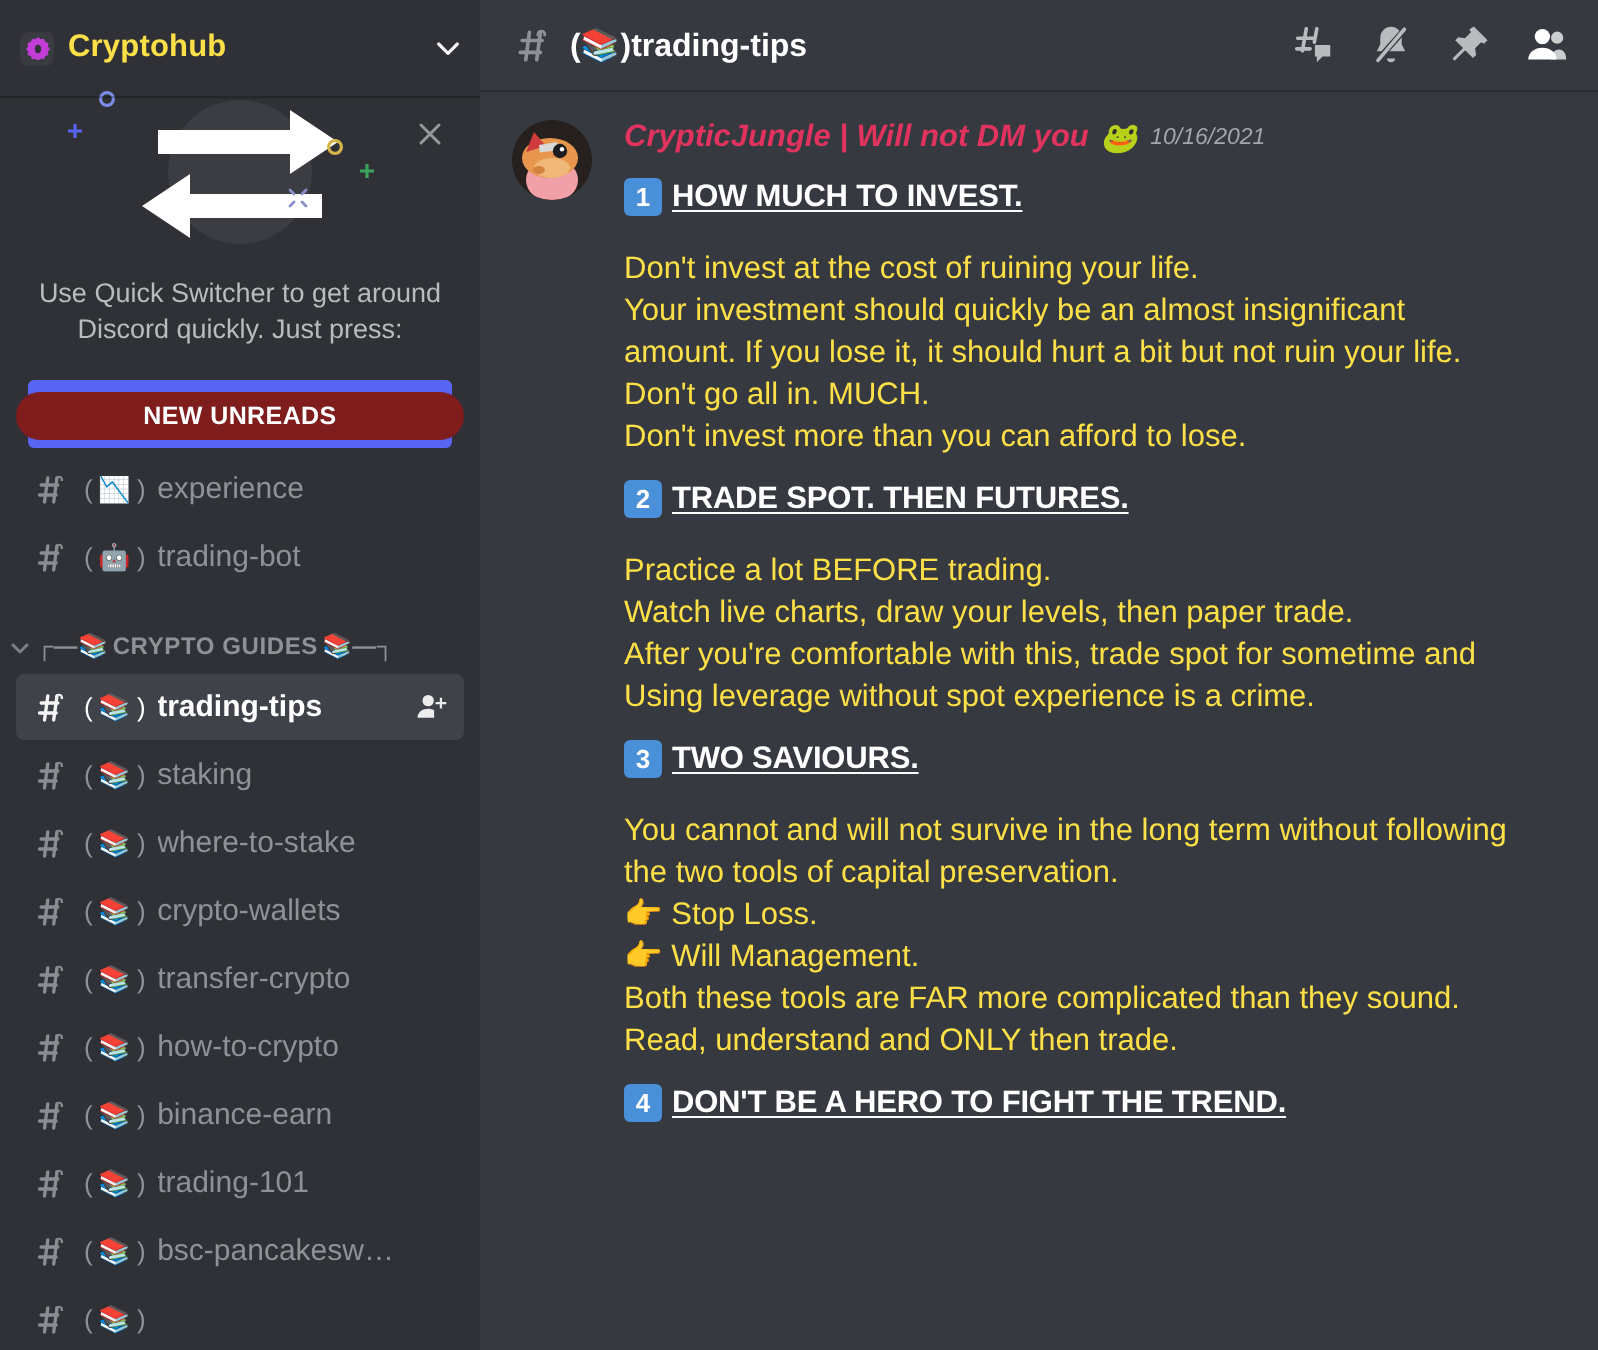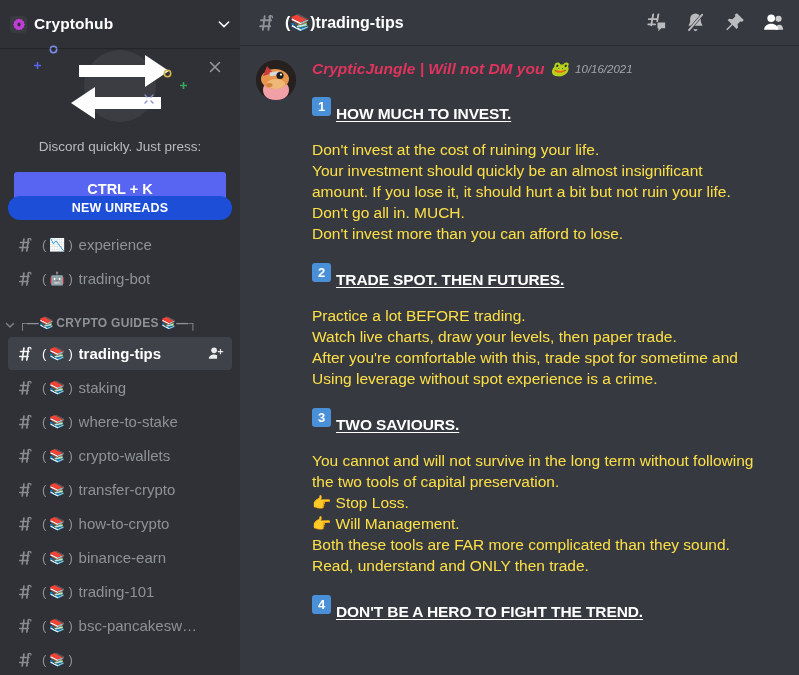--- a/index.html
+++ b/index.html
@@ -29,21 +29,21 @@
     position: relative; z-index: 4;
     cursor: pointer;
   }
   .server-badge {
     width: 17px; height: 17px; flex: 0 0 17px;
     border-radius: 4px;
     background: #3a3b41;
     display: flex; align-items: center; justify-content: center;
   }
   .server-name {
-    font-size: 15.5px; font-weight: 700; color: #ffffff;
+    font-size: 15.5px; font-weight: 700; color: #fde047;
     letter-spacing: .1px; flex: 1;
     white-space: nowrap; overflow: hidden;
   }
   .chev-down { width: 16px; height: 16px; opacity: .95; }
 
   .public-row { padding: 3px 0 0 14px; }
   .public-pill {
     display: inline-flex; align-items: center; gap: 4px;
     background: #4a4d55;
     border-radius: 10px;
@@ -132,21 +132,21 @@
   .cat-label {
     font-size: 12px; font-weight: 700; letter-spacing: .3px;
     color: #8e9297; white-space: nowrap;
     text-transform: uppercase;
   }
 
   .unread-pill {
     position: absolute;
     left: 8px; right: 8px; top: 196px;
     height: 24px;
-    background: #1d4ed8;
+    background: #7f1d1d;
     border-radius: 12px;
     display: flex; align-items: center; justify-content: center;
     font-size: 12.5px; font-weight: 700; color: #ffffff;
     letter-spacing: .2px;
     z-index: 5; cursor: pointer;
   }
 
   
   .main { flex: 1; height: 675px; background: #36393f; position: relative; overflow: hidden; }
   .chan-header {
@@ -194,21 +194,20 @@
     background: #4a90d9;
     color: #ffffff;
     font-size: 13px; font-weight: 700;
     display: flex; align-items: center; justify-content: center;
     line-height: 1;
   }
   .sec-title {
     font-size: 15.5px; font-weight: 700; color: #ffffff;
     text-decoration: underline; text-underline-offset: 2px;
     letter-spacing: -.1px;
-    margin-top: 16px;
   }
   .para { margin-top: 16px; }
   .line {
     font-size: 15.5px; line-height: 21px; color: #fde047;
     white-space: pre-wrap; word-wrap: break-word;
   }
 </style>
 </head>
 <body>
 
@@ -267,20 +266,21 @@
             </svg>
           <svg class="dot" style="left:114px;top:34px" width="9" height="9">
               <path stroke="#3ba55d" stroke-width="1.6" d="M4.5 1v7M1 4.5h7"></path>
             </svg>
           <svg class="dot" style="left:78px;top:46px" width="12" height="12">
               <path stroke="#8b8fc9" stroke-width="1.4" stroke-linecap="round" d="M2 2l2 2M10 2L8 4M2 10l2-2M10 10L8 8"></path>
             </svg>
         </div>
       </div>
       <div class="qs-text">
+        <div>Use Quick Switcher to get around</div>
         <div>Discord quickly. Just press:</div>
       </div>
       <div class="qs-btn">CTRL + K</div>
     </div>
 
     <div class="chan-scroll">
       <div id="chans-above">
           <div class="chan-row">
             <span class="chan-hash"><svg width="20" height="20" viewBox="0 0 24 24">
                 <path fill="none" stroke="currentColor" stroke-width="2" stroke-linecap="round" d="M5.5 9h10M4.5 15h10M9.5 4.8L7.5 19.2M15 4.8l-2 14.4"></path>

